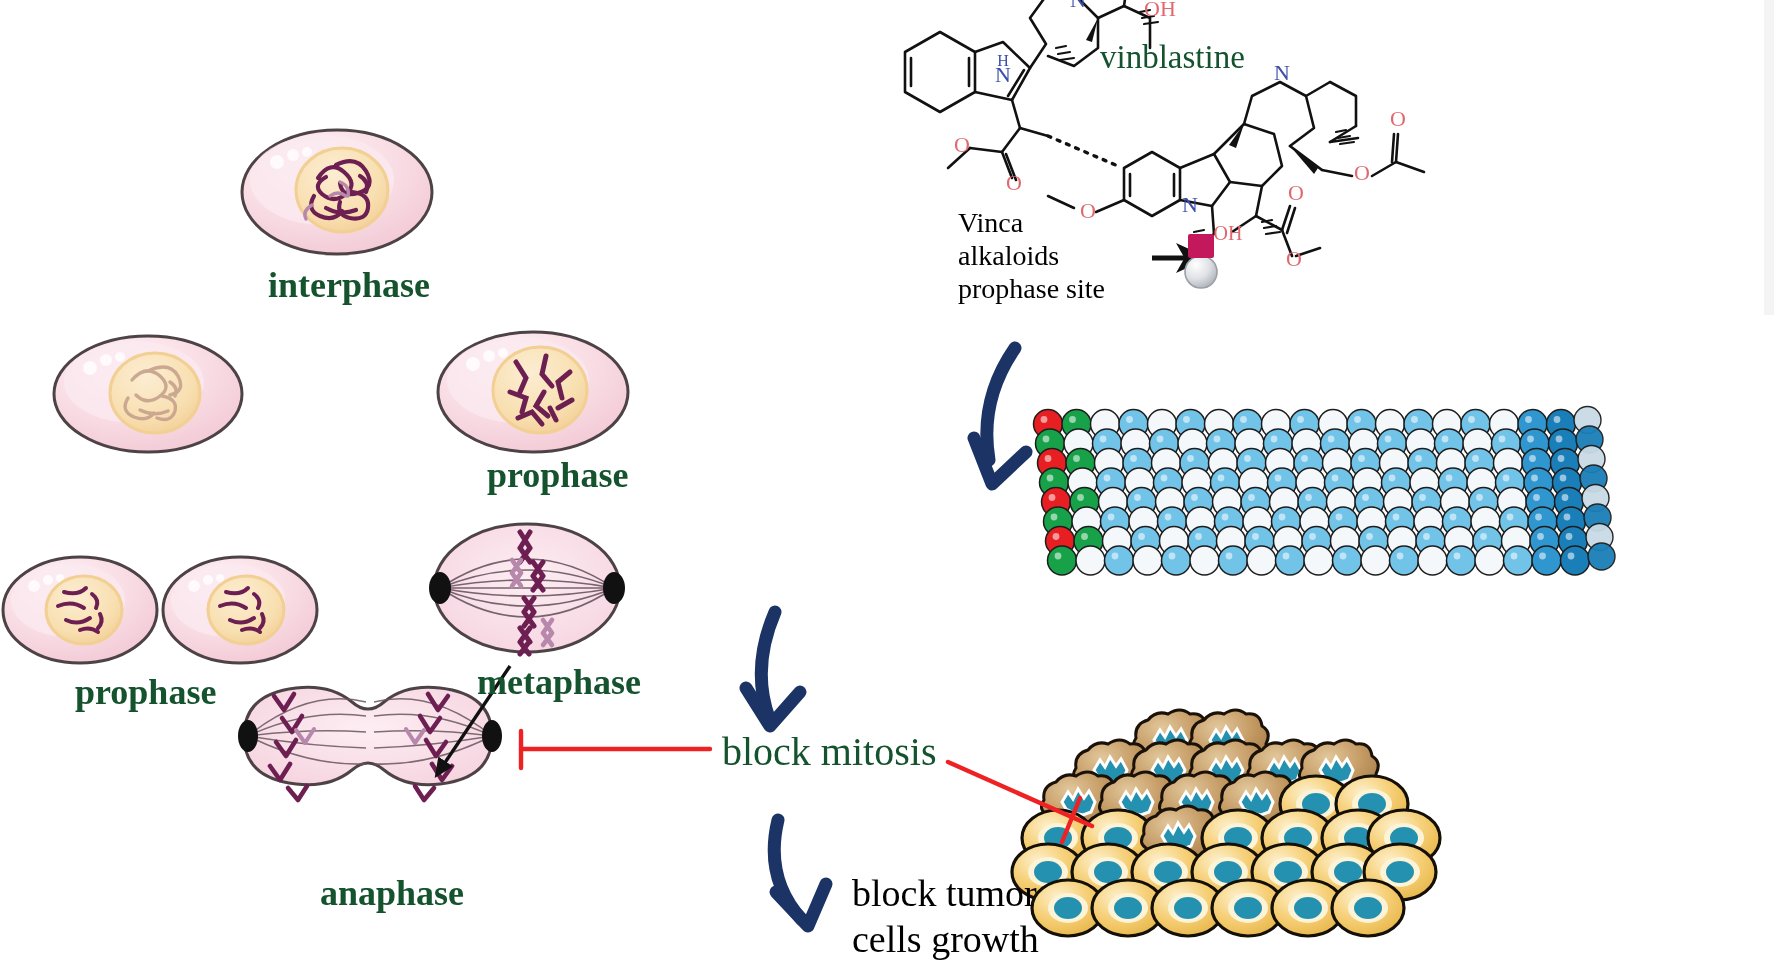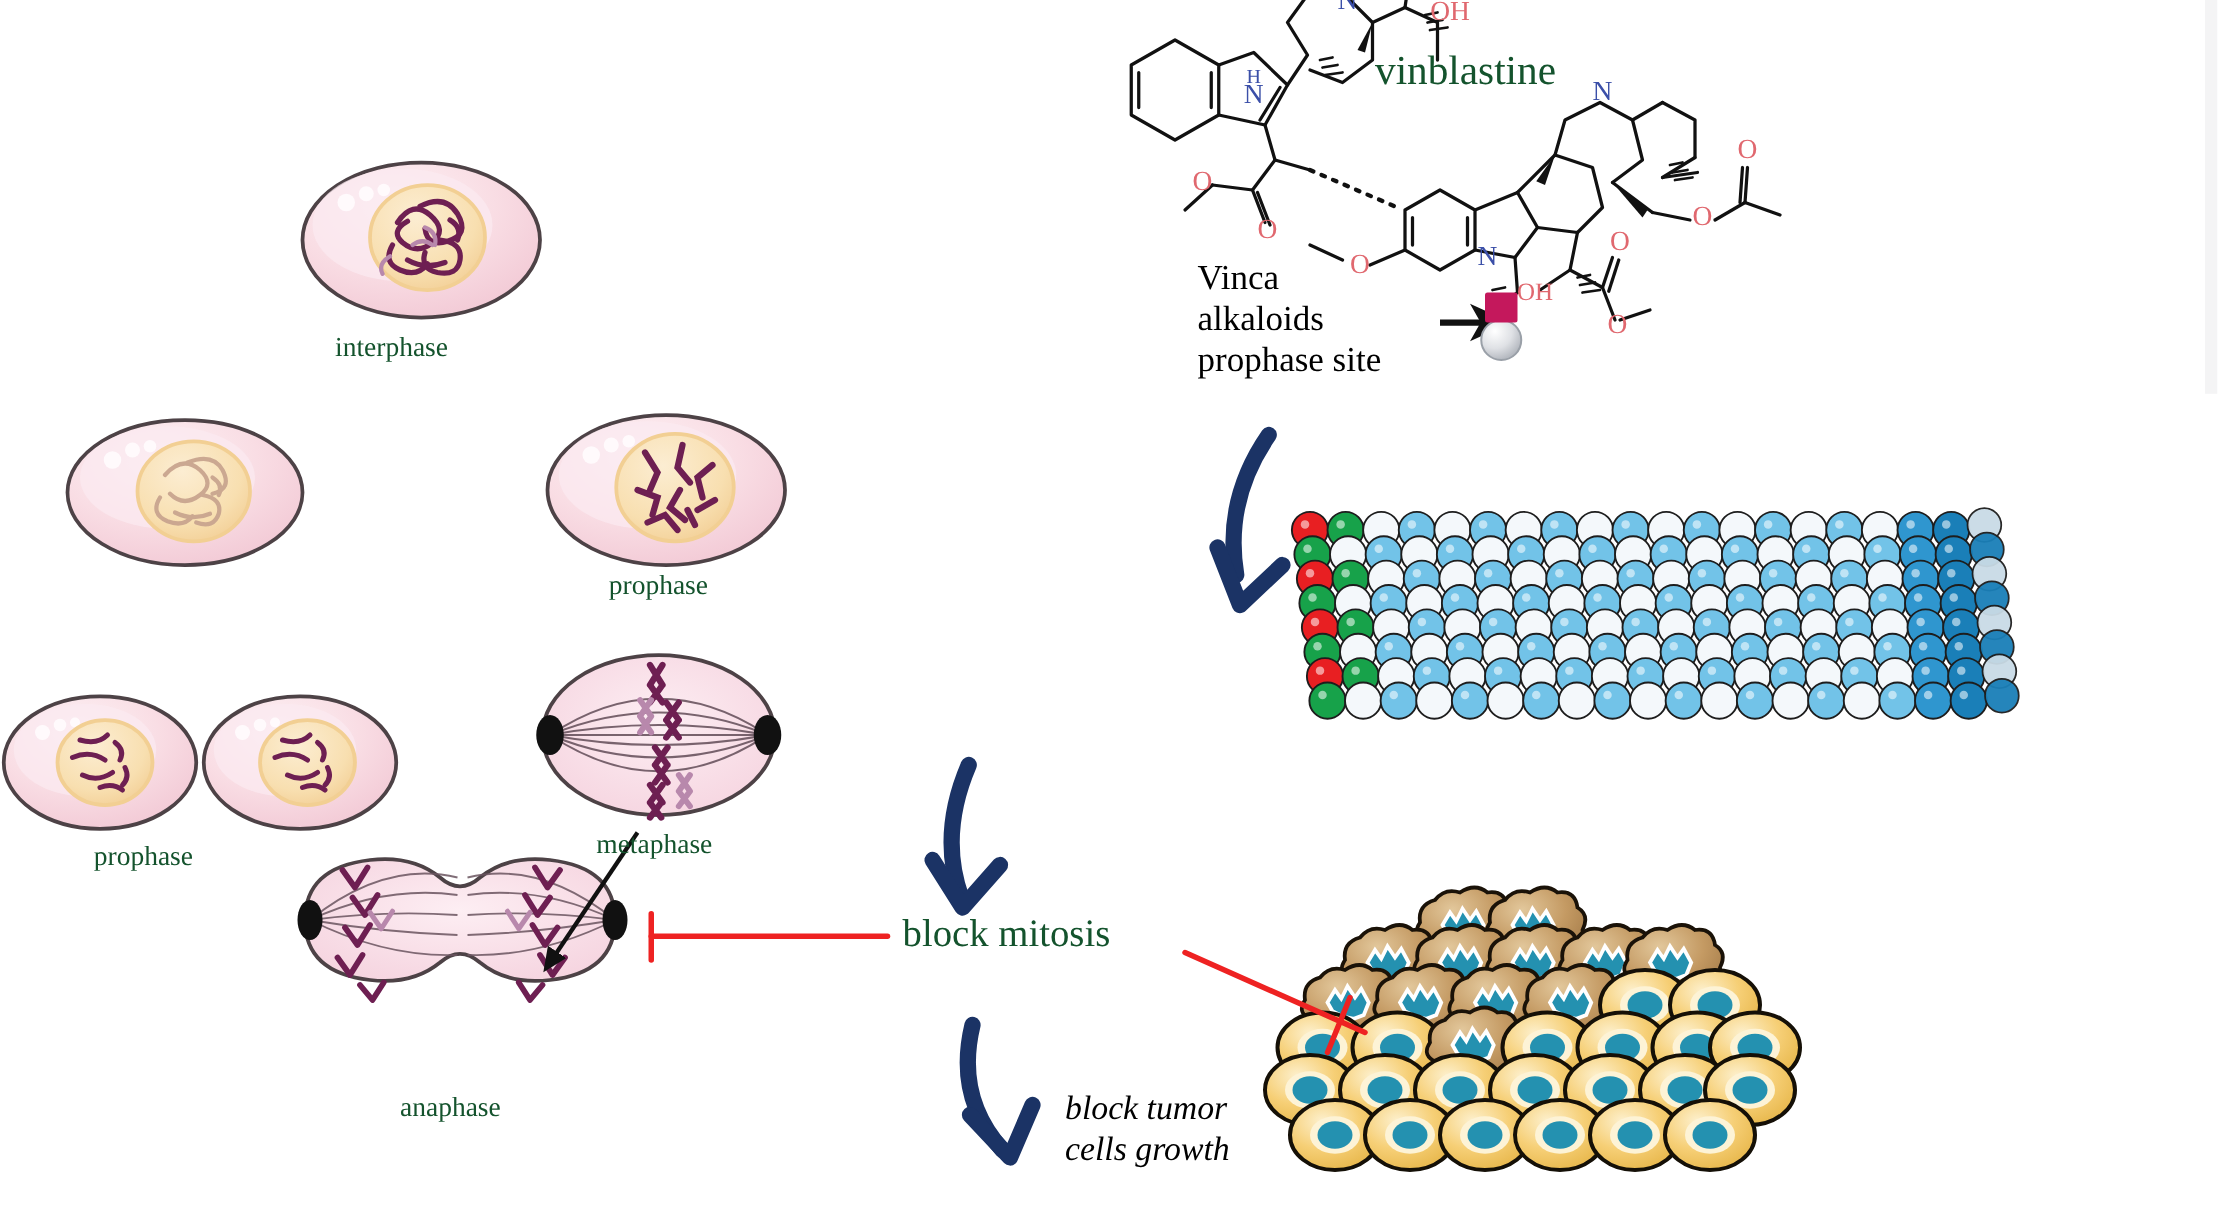--- a/index.html
+++ b/index.html
@@ -7,22 +7,22 @@
   body{
     width:1774px;height:974px;position:relative;overflow:hidden;
     font-family:"Liberation Serif","DejaVu Serif",serif;
     color:#000;
   }
   #stage{position:absolute;inset:0;width:1774px;height:974px;}
   .edge-strip{position:absolute;top:0;right:0;width:10px;height:315px;background:#f4f4f5;}
 
   .lbl{position:absolute;font-family:"Liberation Serif","DejaVu Serif",serif;
        color:#14532d;white-space:pre;line-height:1.16;}
-  .lbl.cell{font-size:22px;}
-  .lbl.flow{font-size:31px;}
+  .lbl.cell{font-size:36px;font-weight:bold;}
+  .lbl.flow{font-size:40px;}
   .lbl.mol{font-size:33px;}
 
   svg{overflow:visible;}
   .nolayout{position:absolute;top:0;left:0;}
 </style>
 </head>
 <body>
 
 <div id="stage">
 
@@ -890,18 +890,18 @@
 
   <div style="position:absolute;left:958px;top:206px;font-size:28px;line-height:1.18;">
     <div>Vinca</div>
     <div>alkaloids</div>
     <div>prophase site</div>
   </div>
 
 
   <div class="lbl flow" style="left:722px;top:729px;">block mitosis</div>
 
-  <div style="position:absolute;left:852px;top:870px;font-size:27px;line-height:1.22;font-style:italic;">
+  <div style="position:absolute;left:852px;top:870px;font-size:38px;line-height:1.22;">
     <div>block tumor</div>
     <div>cells growth</div>
   </div>
 
 </div>
 
 </body></html>

